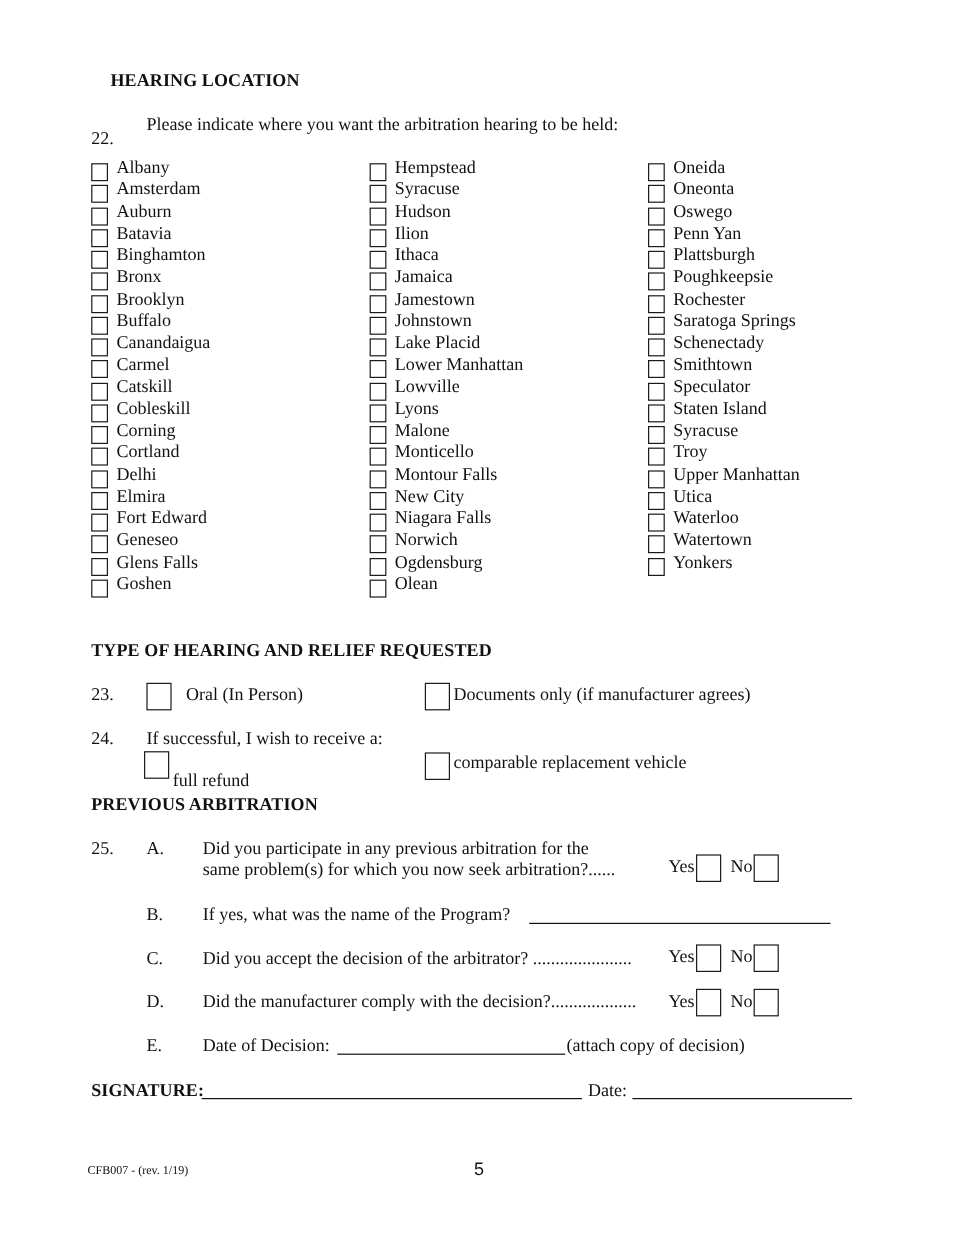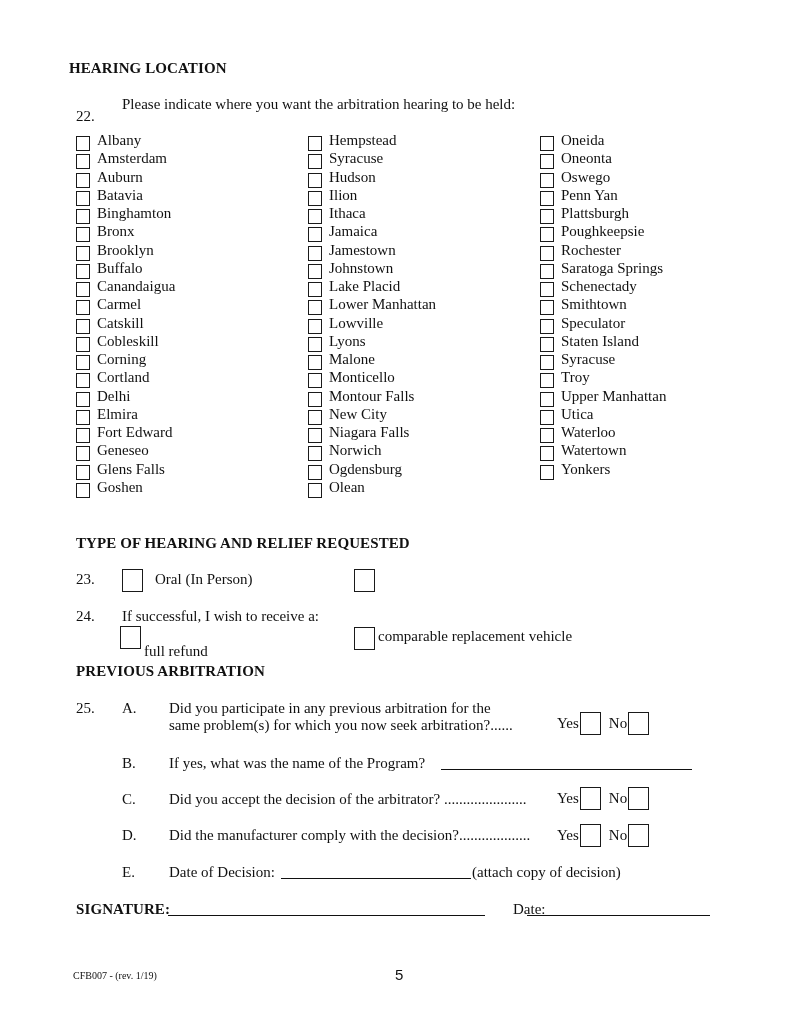--- a/index.html
+++ b/index.html
@@ -24,21 +24,21 @@
     .line {
       position: absolute; border-bottom: 1px solid #111; height: 0;
     }
     .yn { display: flex; align-items: center; font-size: 15px; }
     .footer-left { font-size: 10px; }
     .footer-page { font-family: "Liberation Sans", "DejaVu Sans", sans-serif; font-size: 15px; }
   </style>
 </head>
 <body>
 
-<div class="abs heading" style="left:69px; top:60px;">HEARING LOCATION</div>
+<div class="abs heading" style="left:92px; top:60px;">HEARING LOCATION</div>
 
 <div class="abs txt" style="left:76px; top:108px;">22.</div>
 <div class="abs txt" style="left:122px; top:96px;">Please indicate where you want the arbitration hearing to be held:</div>
 
 <div class="loc-col" style="left:76px;">
     <div class="loc-item">
       <span class="cb"></span>
       <span class="lbl">Albany</span>
     </div>
     <div class="loc-item">
@@ -281,20 +281,21 @@
 
 <div class="abs heading" style="left:76px; top:535px;">TYPE OF HEARING AND RELIEF REQUESTED</div>
 
 <div class="abs txt" style="left:76px; top:571px;">23.</div>
 <div class="abs" style="left:122px; top:569px; display:flex; align-items:flex-start;">
   <span class="cb big"></span>
   <span class="txt" style="margin-left:12px; margin-top:2px;">Oral (In Person)</span>
 </div>
 <div class="abs" style="left:354px; top:569px; display:flex; align-items:flex-start;">
   <span class="cb big"></span>
+  <span class="txt" style="margin-left:3px; margin-top:2px;">Documents only (if manufacturer agrees)</span>
 </div>
 
 <div class="abs txt" style="left:76px; top:608px;">24.</div>
 <div class="abs txt" style="left:122px; top:608px;">If successful, I wish to receive a:</div>
 <div class="abs" style="left:120px; top:626px; display:flex; align-items:flex-start;">
   <span class="cb big"></span>
   <span class="txt" style="margin-left:3px; margin-top:17px;text-align:right;">full refund</span>
 </div>
 <div class="abs" style="left:354px; top:627px; display:flex; align-items:flex-start;">
   <span class="cb big"></span>
@@ -337,17 +338,17 @@
   <span class="cb big" style="margin-left:1px;"></span>
 </div>
 
 <div class="abs txt" style="left:122px; top:864px;">E.</div>
 <div class="abs txt" style="left:169px; top:864px;">Date of Decision:</div>
 <div class="line" style="left:281px; top:878px; width:190px;"></div>
 <div class="abs txt" style="left:472px; top:864px;">(attach copy of decision)</div>
 
 <div class="abs heading" style="left:76px; top:901px;">SIGNATURE:</div>
 <div class="line" style="left:168px; top:915px; width:317px;"></div>
-<div class="abs txt" style="left:513px; top:901px;text-align:center;">Date:</div>
+<div class="abs txt" style="left:490px; top:901px;text-align:center;">Date:</div>
 <div class="line" style="left:527px; top:915px; width:183px;"></div>
 
 <div class="abs footer-left" style="left:73px; top:970px;">CFB007 - (rev. 1/19)</div>
 <div class="abs footer-page" style="left:395px; top:966px;">5</div>
 
 </body></html>

